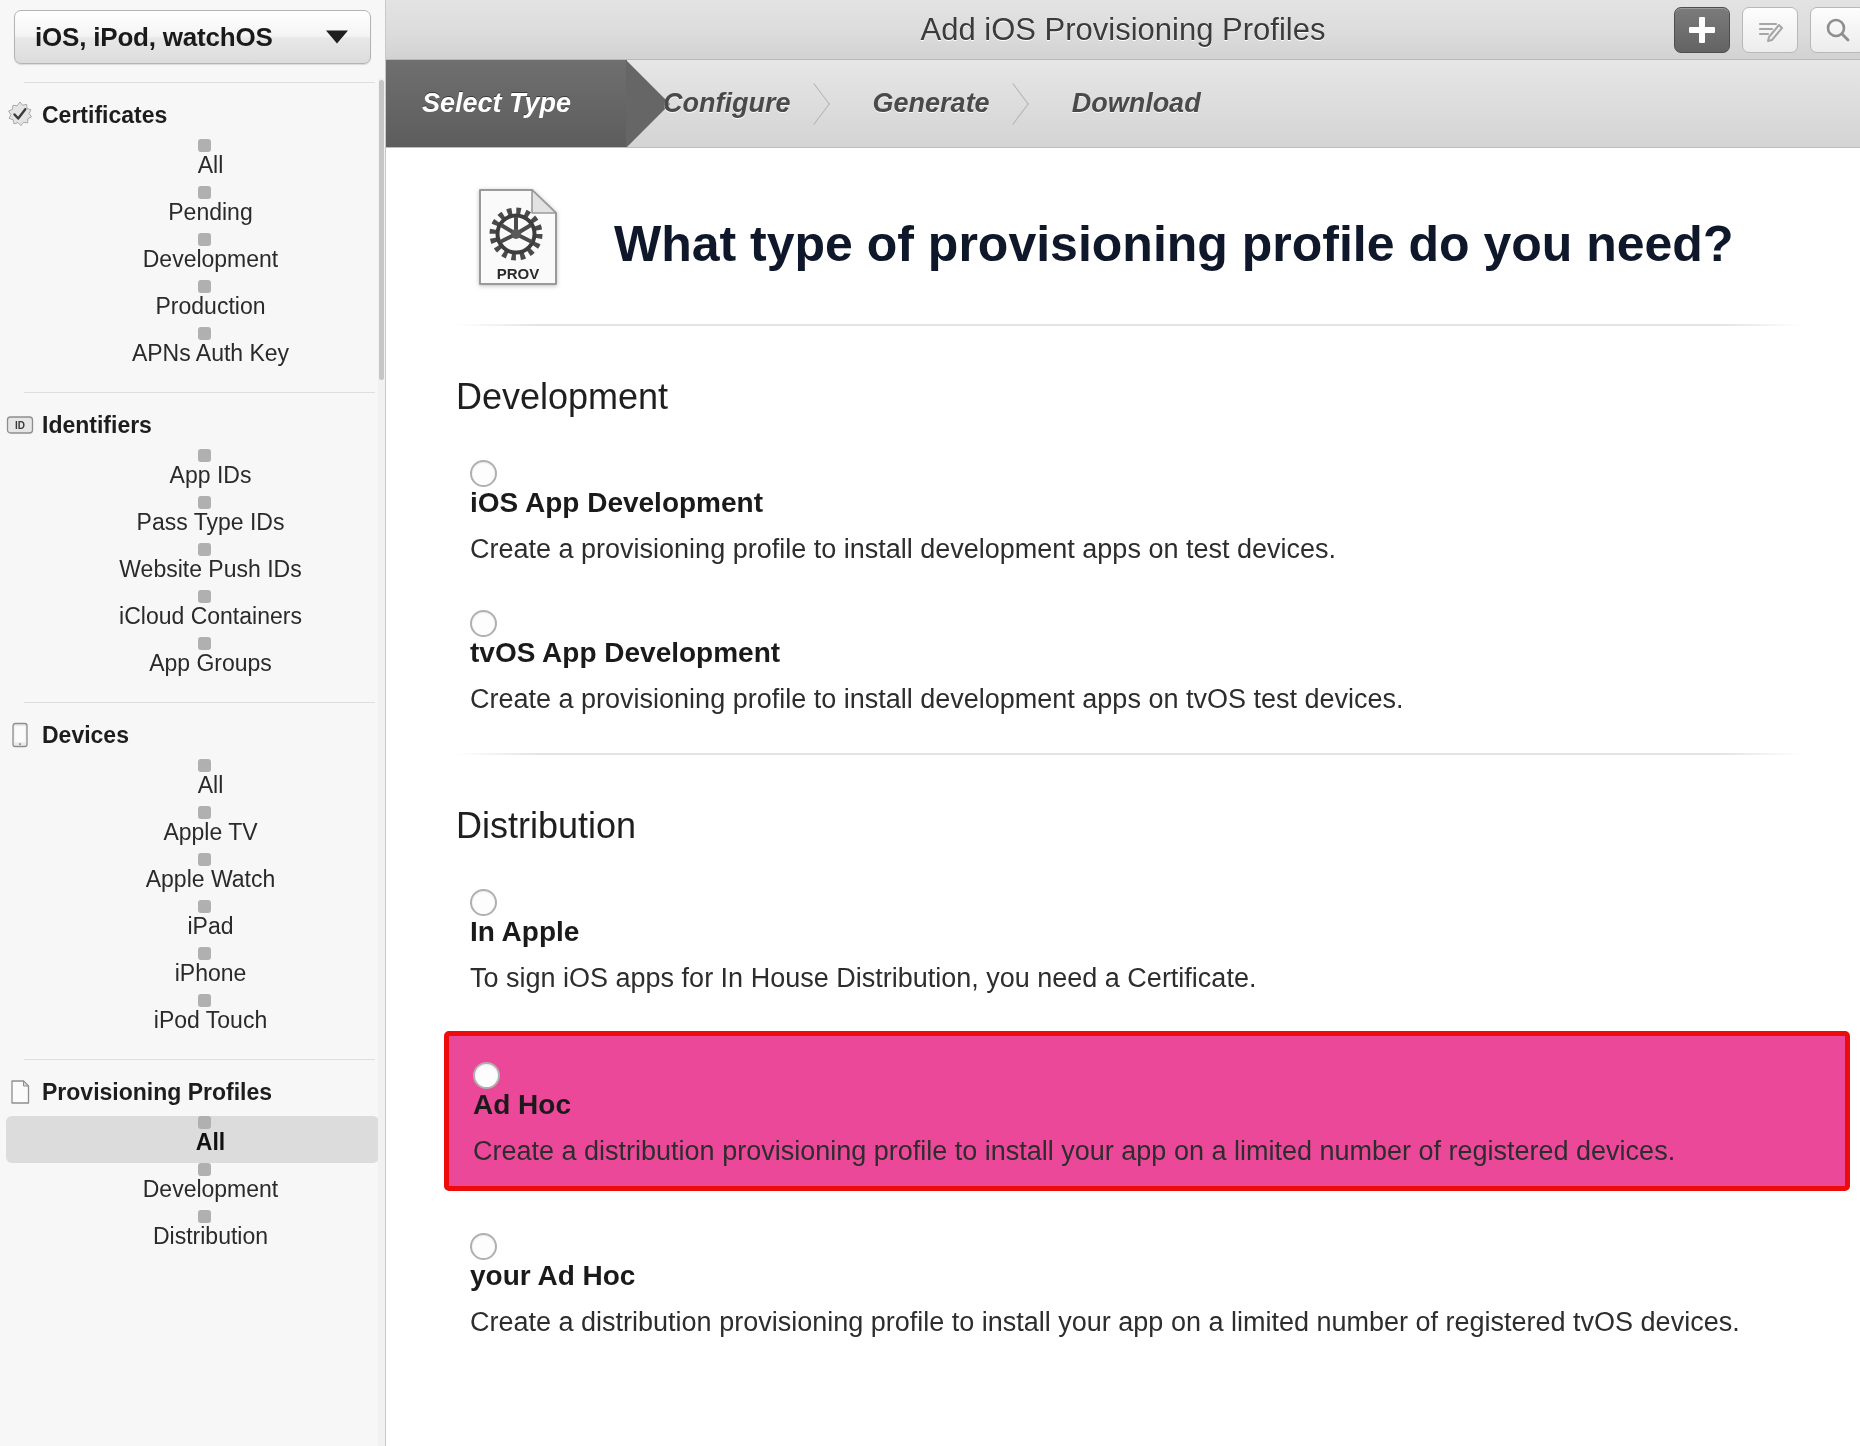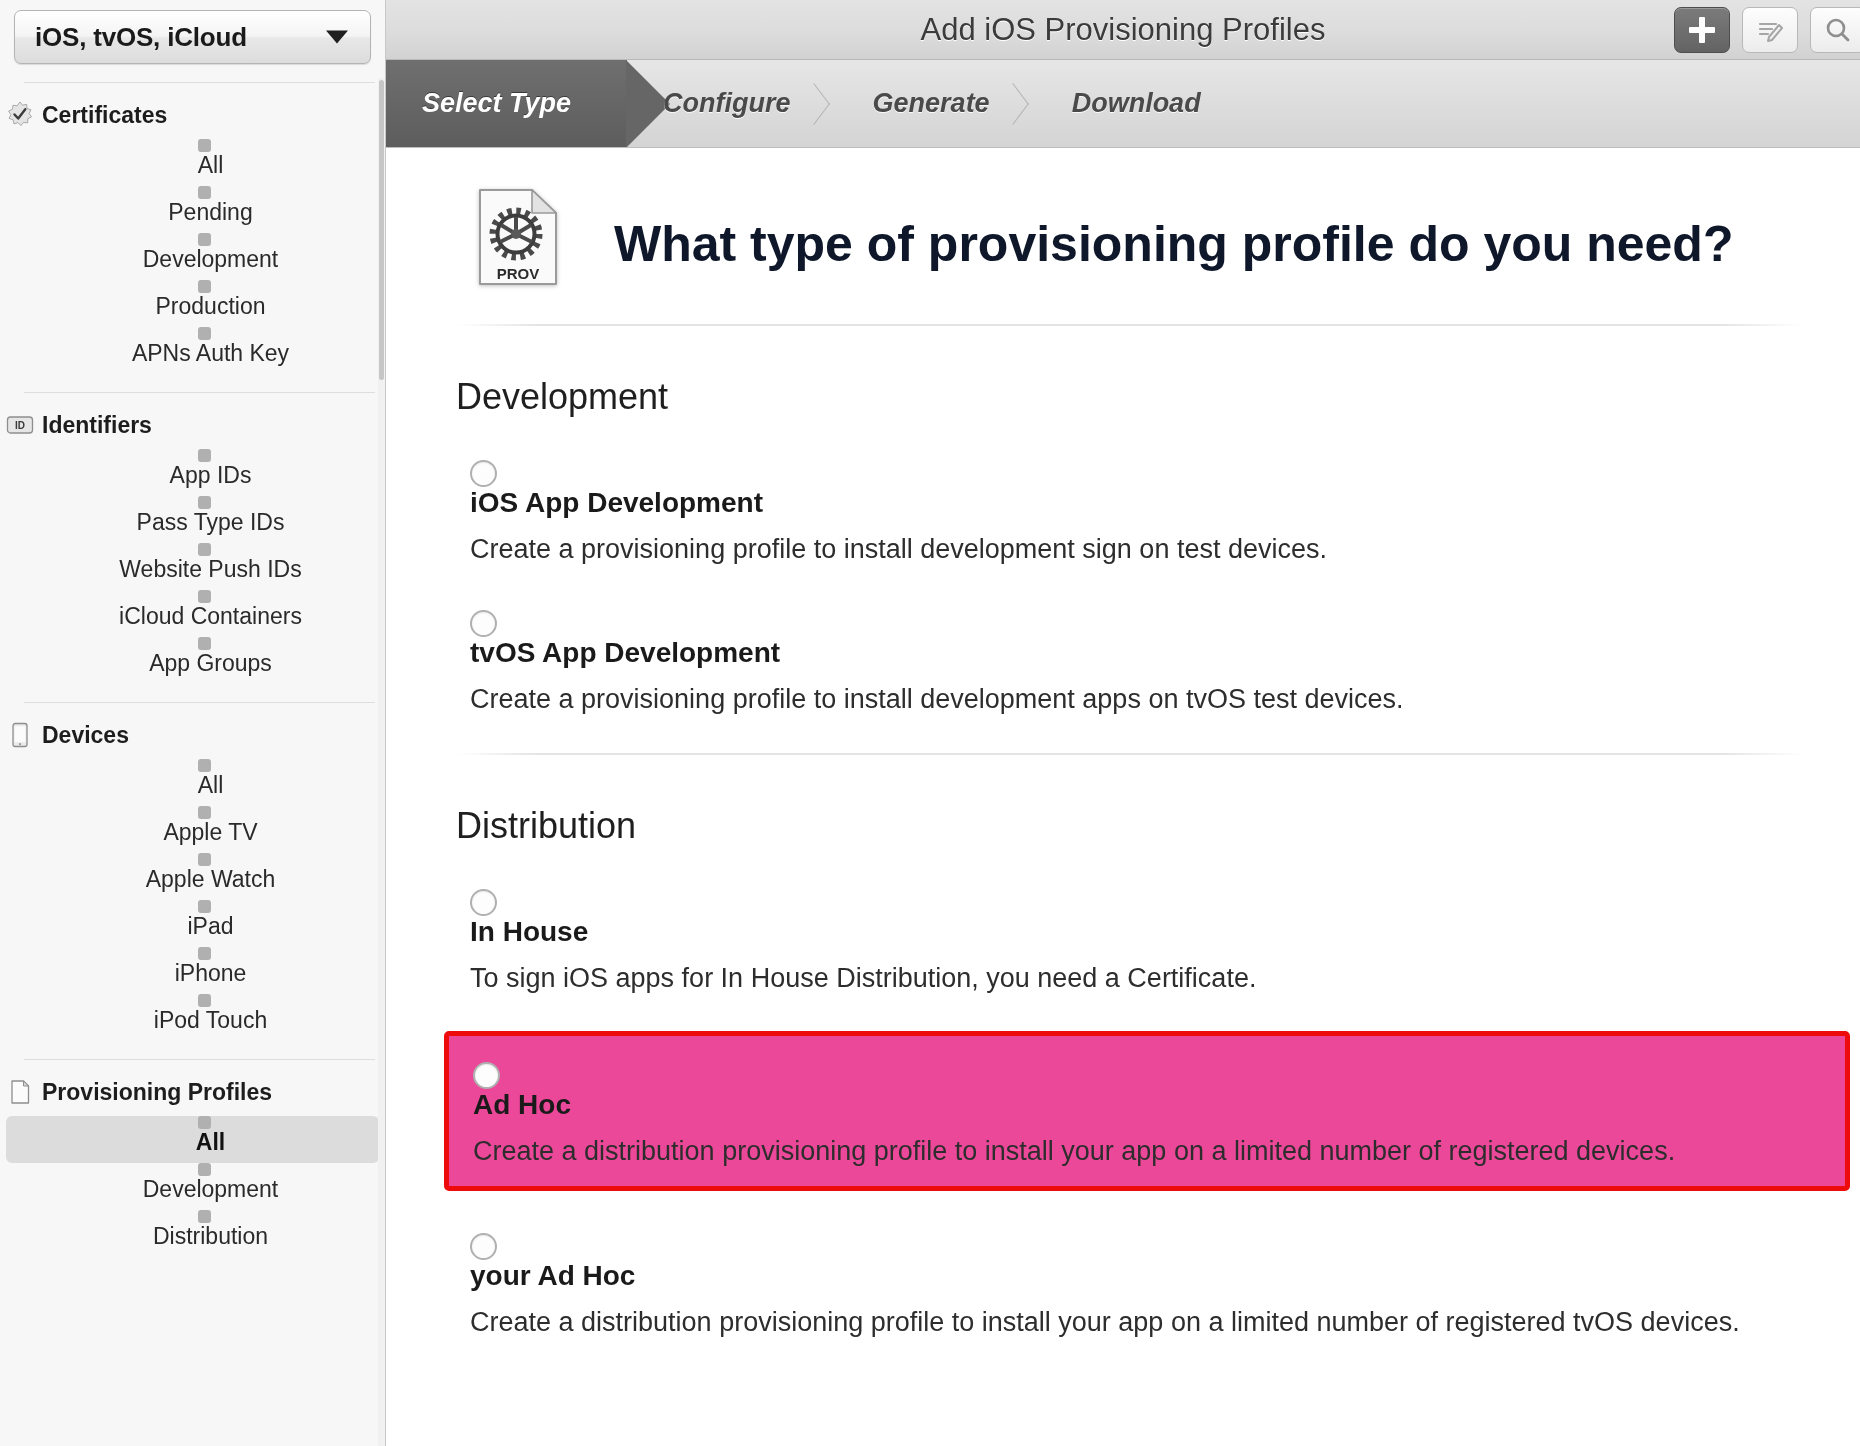--- a/index.html
+++ b/index.html
@@ -189,21 +189,21 @@
   .highlight-box .option { margin-bottom: 0; }
 </style>
 </head>
 <body>
 
 <div class="app">
 
   <div class="sidebar">
 
     <div class="platform-select">
-      <span class="label">iOS, tvOS, iCloud</span>
+      <span class="label">iOS, iPod, watchOS</span>
       <span class="caret"></span>
     </div>
 
     <div class="section-divider inset"></div>
 
     <div class="nav-group">
       <div class="group-header">
         <span class="g-icon">
           <svg width="28" height="28" viewBox="0 0 28 28">
             <polygon points="14,1 16.6,4.2 20.7,3.3 21,7.5 25,8.8 23,12.5 25.6,15.8 21.8,17.7 21.7,21.9 17.5,21.3 14.9,24.6 12,21.6 8,22.9 7.1,18.8 3.1,17.4 4.9,13.6 2.6,10.1 6.4,8.3 7,4.2 11.1,4.8" fill="#e4e4e4" stroke="#a9a9a9" stroke-width="1"></polygon>
@@ -411,42 +411,42 @@
 
       <div class="rule"></div>
 
       <div class="section">
         <div class="section-title">Development</div>
 
         <div class="option">
           <span class="radio"></span>
           <div class="opt-body">
             <div class="opt-title">iOS App Development</div>
-            <div class="opt-desc">Create a provisioning profile to install development sign on test devices.</div>
+            <div class="opt-desc">Create a provisioning profile to install development apps on test devices.</div>
           </div>
         </div>
 
         <div class="option">
           <span class="radio"></span>
           <div class="opt-body">
             <div class="opt-title">tvOS App Development</div>
             <div class="opt-desc">Create a provisioning profile to install development apps on tvOS test devices.</div>
           </div>
         </div>
       </div>
 
       <div class="rule" style="margin-top:26px;"></div>
 
       <div class="section">
         <div class="section-title">Distribution</div>
 
         <div class="option">
           <span class="radio"></span>
           <div class="opt-body">
-            <div class="opt-title">In House</div>
+            <div class="opt-title">In Apple</div>
             <div class="opt-desc">To sign iOS apps for In House Distribution, you need a Certificate.</div>
           </div>
         </div>
 
         <div class="highlight-box">
           <div class="option">
             <span class="radio"></span>
             <div class="opt-body">
               <div class="opt-title">Ad Hoc</div>
               <div class="opt-desc">Create a distribution provisioning profile to install your app on a limited number of registered devices.</div>

